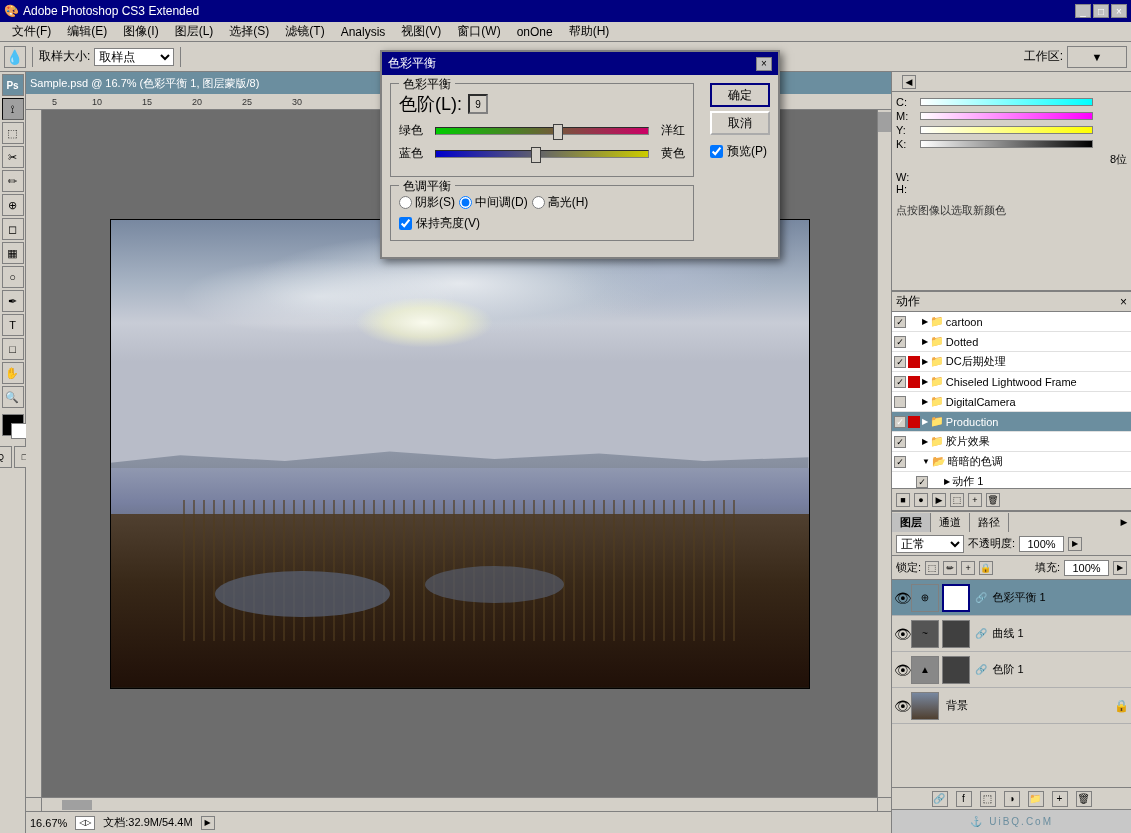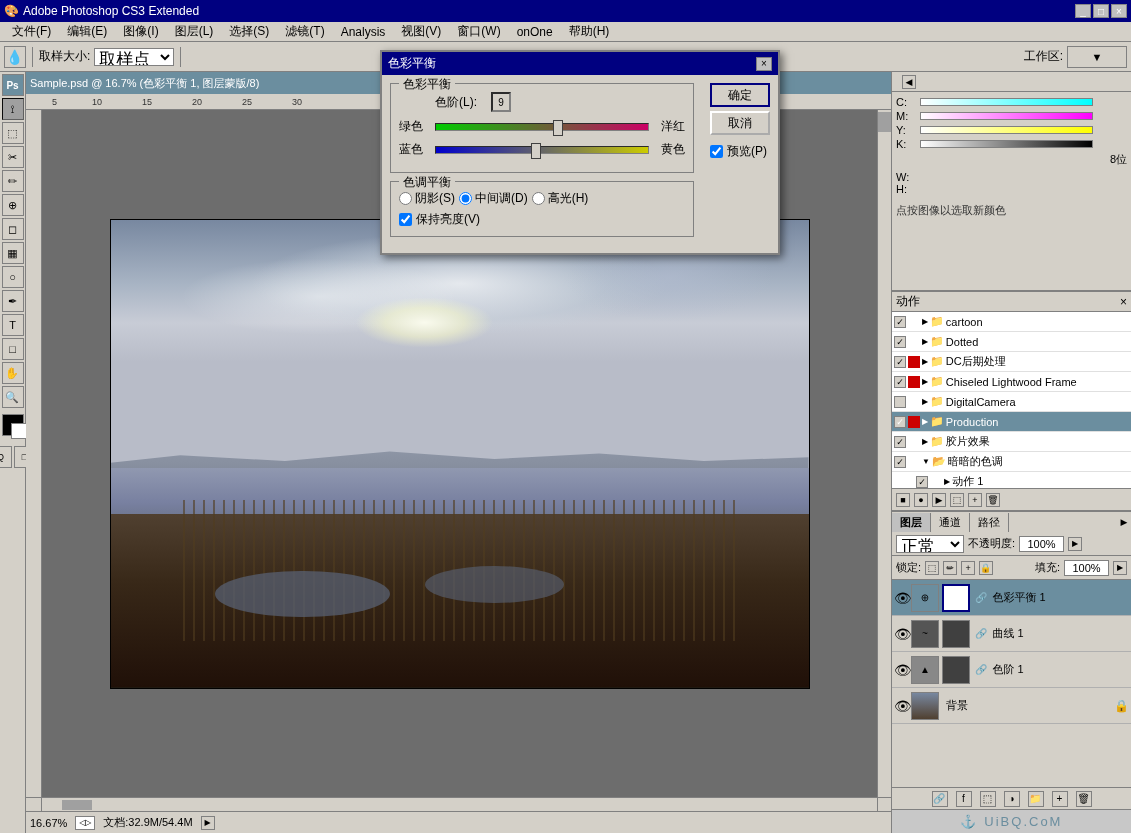--- a/index.html
+++ b/index.html
@@ -49,42 +49,42 @@
     .triangle { font-size: 8px; }
     .actions-toolbar { height: 22px; background: #d4d0c8; border-top: 1px solid #808080; display: flex; align-items: center; padding: 0 4px; gap: 4px; }
 
     
     .layers-panel { flex: 1; display: flex; flex-direction: column; }
     .layers-tabs { display: flex; height: 20px; background: #d4d0c8; align-items: flex-end; }
     .layers-tab { padding: 2px 8px; font-size: 11px; cursor: pointer; border-right: 1px solid #808080; }
     .layers-tab.active { background: #c0c0c0; font-weight: bold; }
     .layers-controls { display: flex; align-items: center; gap: 4px; padding: 2px 4px; height: 24px; border-bottom: 1px solid #808080; }
     .layers-controls2 { display: flex; align-items: center; gap: 4px; padding: 2px 4px; height: 24px; border-bottom: 1px solid #808080; font-size: 11px; }
-    .small-select { height: 18px; font-size: 17px; border: 1px solid #808080; background: white; }
+    .small-select { height: 18px; font-size: 12px; border: 1px solid #808080; background: white; }
     .small-input { width: 40px; height: 16px; font-size: 11px; border: 1px solid #808080; background: white; text-align: center; }
     .layers-list { flex: 1; background: #d4d0c8; overflow-y: auto; }
     .layer-row { display: flex; align-items: center; height: 36px; border-bottom: 1px solid #b0b0b0; padding: 0 2px; gap: 3px; cursor: pointer; }
     .layer-row.selected { background: #6b8e9f; }
     .layer-name { font-size: 11px; }
     .eye-icon { font-size: 14px; cursor: pointer; width: 14px; }
     .layers-toolbar { height: 22px; background: #d4d0c8; border-top: 1px solid #808080; display: flex; align-items: center; justify-content: center; gap: 8px; }
 
     
     .status-bar { height: 22px; background: #d4d0c8; border-top: 1px solid #808080; display: flex; align-items: center; padding: 0 4px; font-size: 11px; gap: 8px; }
 
     
     .dialog-overlay { position: absolute; top: 0; left: 0; right: 0; bottom: 0; pointer-events: none; }
     .dialog { position: absolute; top: 50px; left: 380px; width: 400px; background: #d4d0c8; border: 2px solid #808080; box-shadow: 3px 3px 8px rgba(0,0,0,0.5); pointer-events: all; }
     .dialog-title { background: #000080; color: white; padding: 3px 6px; font-size: 12px; display: flex; justify-content: space-between; align-items: center; }
     .dialog-close { color: white; cursor: pointer; font-size: 14px; background: #c0c0c0; border: 1px solid #808080; width: 16px; height: 14px; display: flex; align-items: center; justify-content: center; color: black; font-size: 10px; }
     .dialog-body { padding: 8px; }
     .dialog-group { border: 1px solid #808080; padding: 8px; margin-bottom: 8px; position: relative; }
     .dialog-group-label { position: absolute; top: -8px; left: 8px; background: #d4d0c8; padding: 0 4px; font-size: 12px; }
     .dialog-row { display: flex; align-items: center; margin-bottom: 6px; gap: 6px; }
-    .dialog-label { font-size: 12px; min-width: 50px; margin-left: 36px; }
+    .dialog-label { font-size: 18px; min-width: 50px; }
     .dialog-input { height: 20px; border: 2px inset #808080; background: white; padding: 0 4px; font-size: 12px; flex: 1; }
     .dialog-radio-row { display: flex; align-items: center; gap: 4px; margin-bottom: 4px; }
     .dialog-radio { display: flex; align-items: center; gap: 3px; font-size: 12px; }
     .dialog-checkbox-row { display: flex; align-items: center; gap: 4px; font-size: 12px; }
     .dialog-btn { height: 24px; min-width: 60px; background: #d4d0c8; border: 2px outset #ffffff; font-size: 12px; cursor: pointer; display: flex; align-items: center; justify-content: center; }
     .dialog-btn.default { border: 2px solid #000080; }
     .dialog-btns { display: flex; flex-direction: column; gap: 4px; margin-left: 8px; }
 
     
     .photo-canvas { width: 700px; height: 470px; background: linear-gradient(to bottom, #8090a8 0%, #b0b8c8 20%, #c8ccd4 35%, #909098 50%, #504840 65%, #302820 80%, #201810 100%); position: relative; border: 1px solid #000; }
@@ -439,21 +439,21 @@
         <div style="width:16px;height:16px;background:#d4d0c8;border:1px solid #808080;display:flex;align-items:center;justify-content:center;font-size:10px;">🔗</div>
         <div style="width:16px;height:16px;background:#d4d0c8;border:1px solid #808080;display:flex;align-items:center;justify-content:center;font-size:10px;">f</div>
         <div style="width:16px;height:16px;background:#d4d0c8;border:1px solid #808080;display:flex;align-items:center;justify-content:center;font-size:10px;">⬚</div>
         <div style="width:16px;height:16px;background:#d4d0c8;border:1px solid #808080;display:flex;align-items:center;justify-content:center;font-size:10px;">◑</div>
         <div style="width:16px;height:16px;background:#d4d0c8;border:1px solid #808080;display:flex;align-items:center;justify-content:center;font-size:10px;">📁</div>
         <div style="width:16px;height:16px;background:#d4d0c8;border:1px solid #808080;display:flex;align-items:center;justify-content:center;font-size:10px;">+</div>
         <div style="width:16px;height:16px;background:#d4d0c8;border:1px solid #808080;display:flex;align-items:center;justify-content:center;font-size:10px;">🗑</div>
       </div>
 
       <div style="height:24px;background:#c8c8c8;border-top:1px solid #808080;display:flex;align-items:center;justify-content:center;">
-        <span style="font-size:13px;color:#6b8e9f;letter-spacing:2px;">⚓ UiBQ.CoM</span>
+        <span style="font-size:10px;color:#6b8e9f;letter-spacing:2px;">⚓ UiBQ.CoM</span>
       </div>
     </div>
   </div>
 </div>
 
 <div class="dialog-overlay">
   <div class="dialog">
     <div class="dialog-title">
       <span>色彩平衡</span>
       <div class="dialog-close">×</div>

